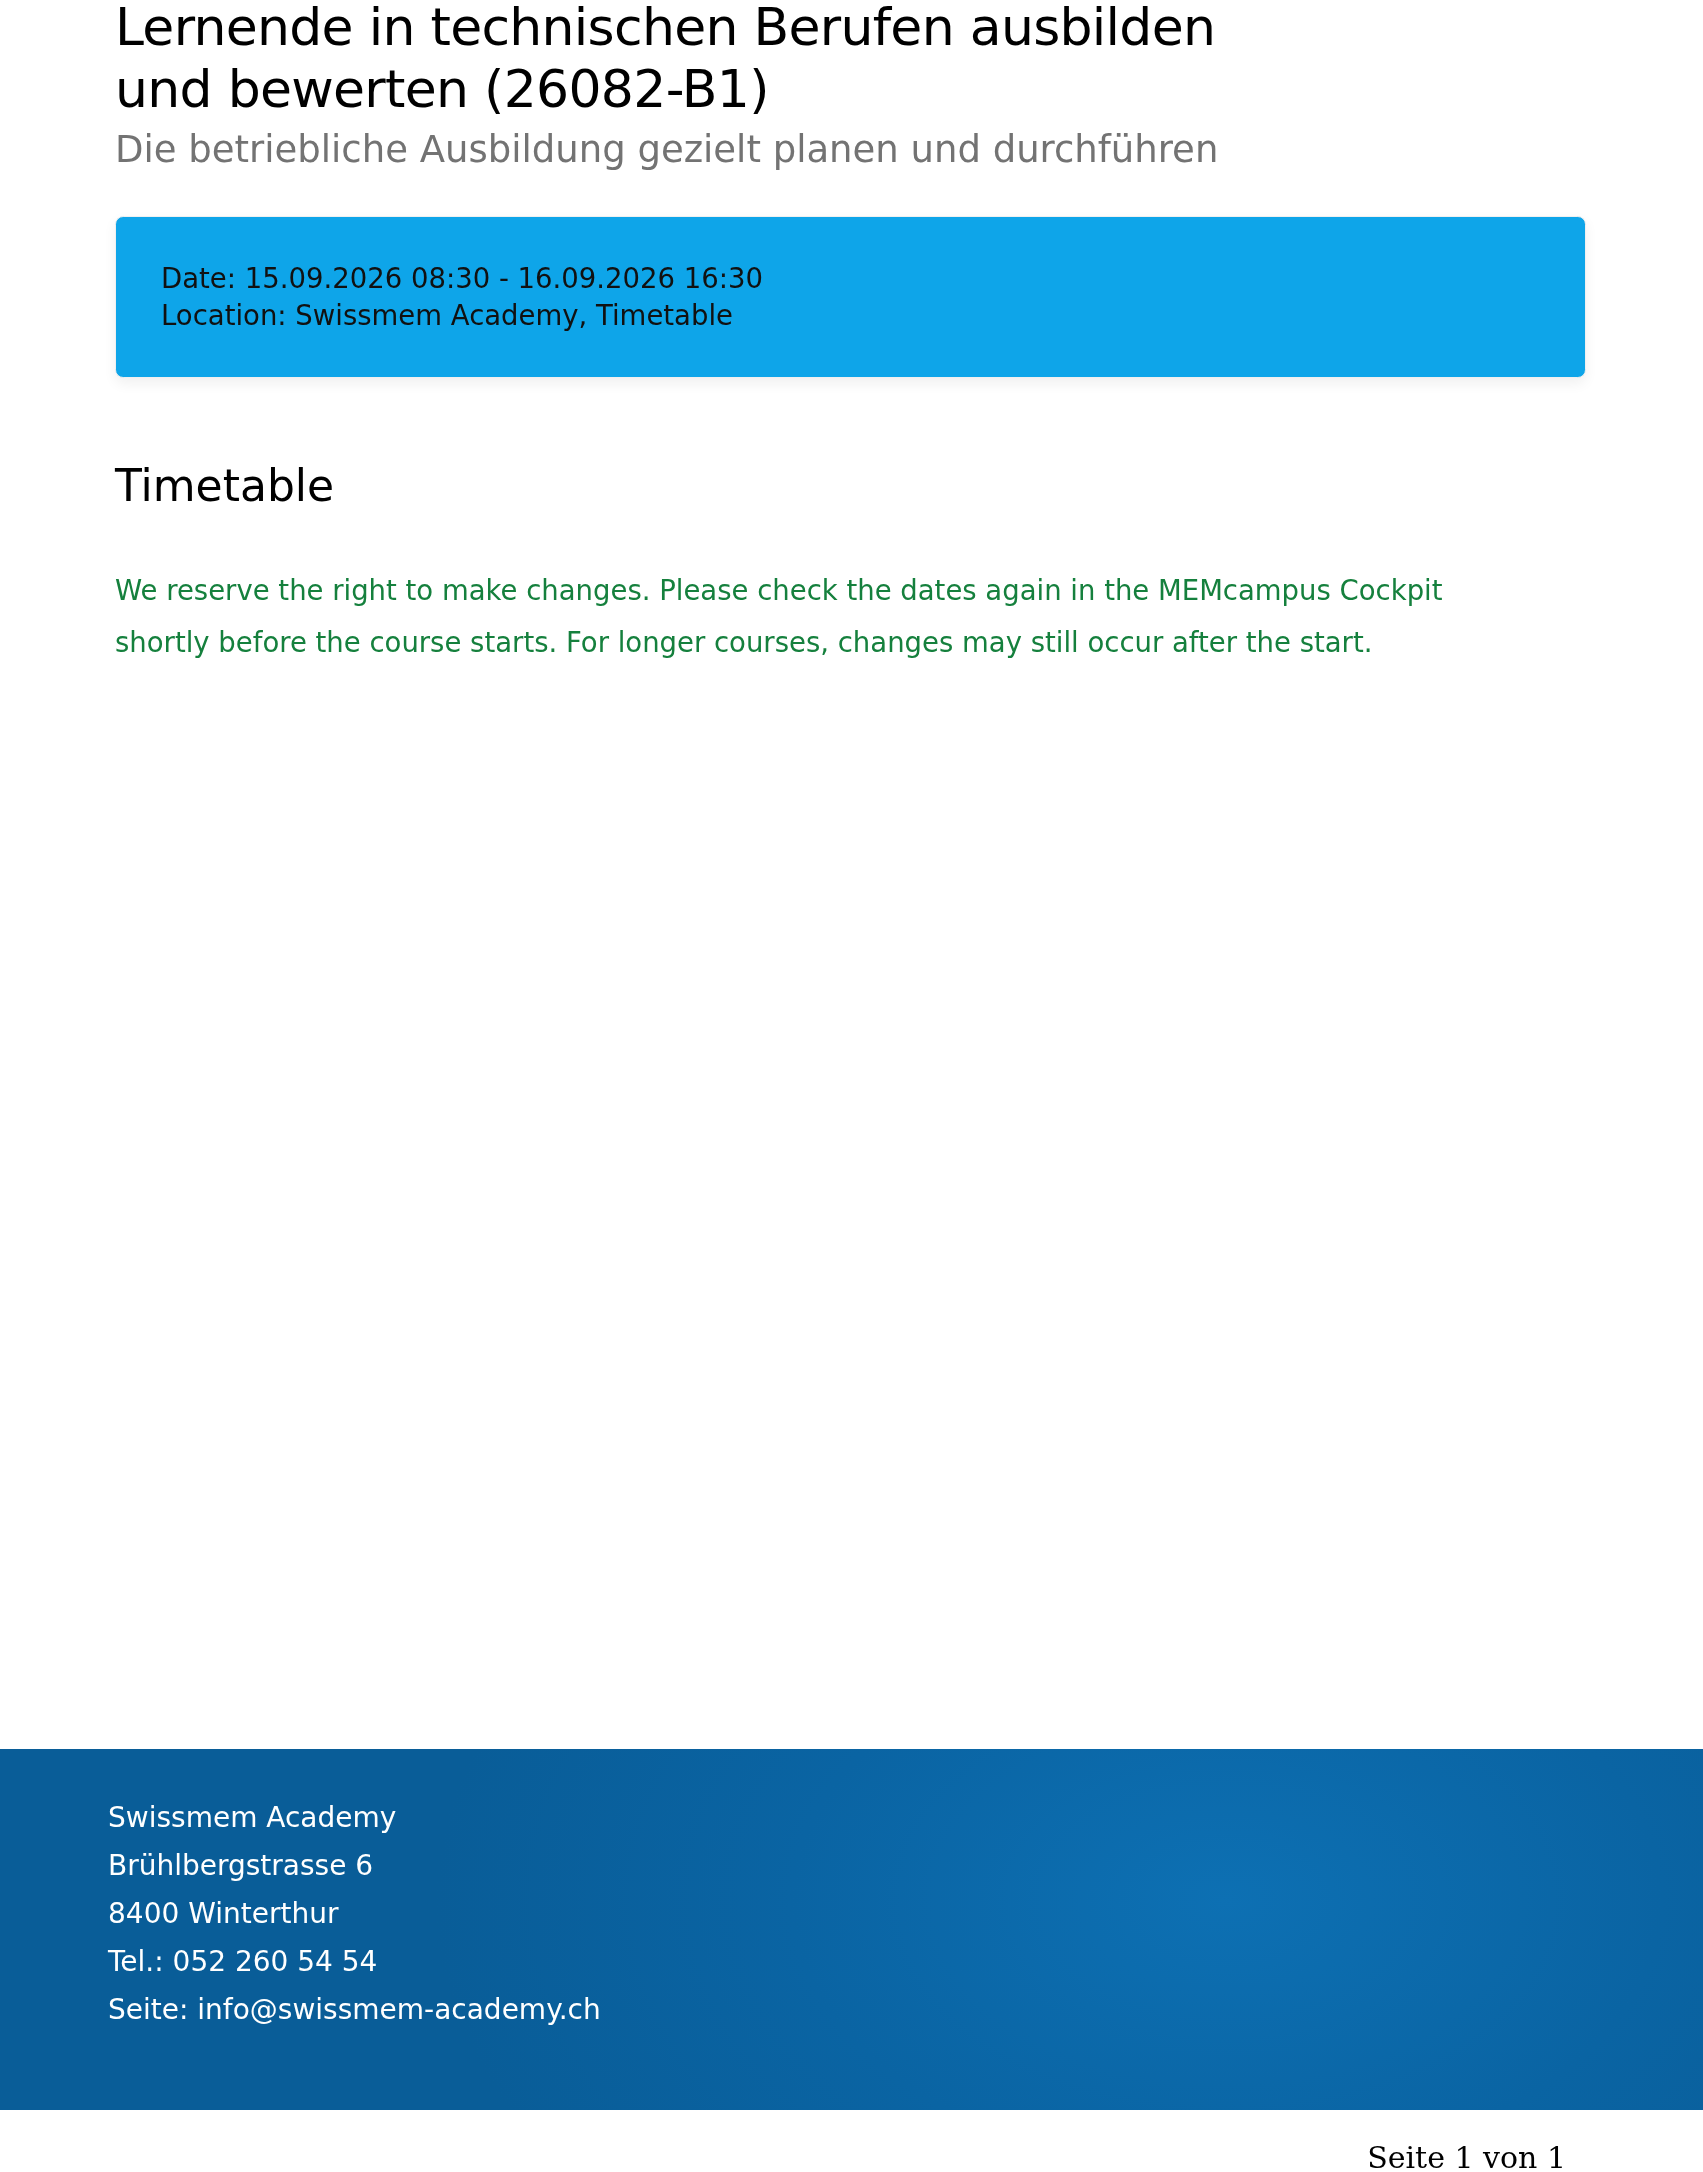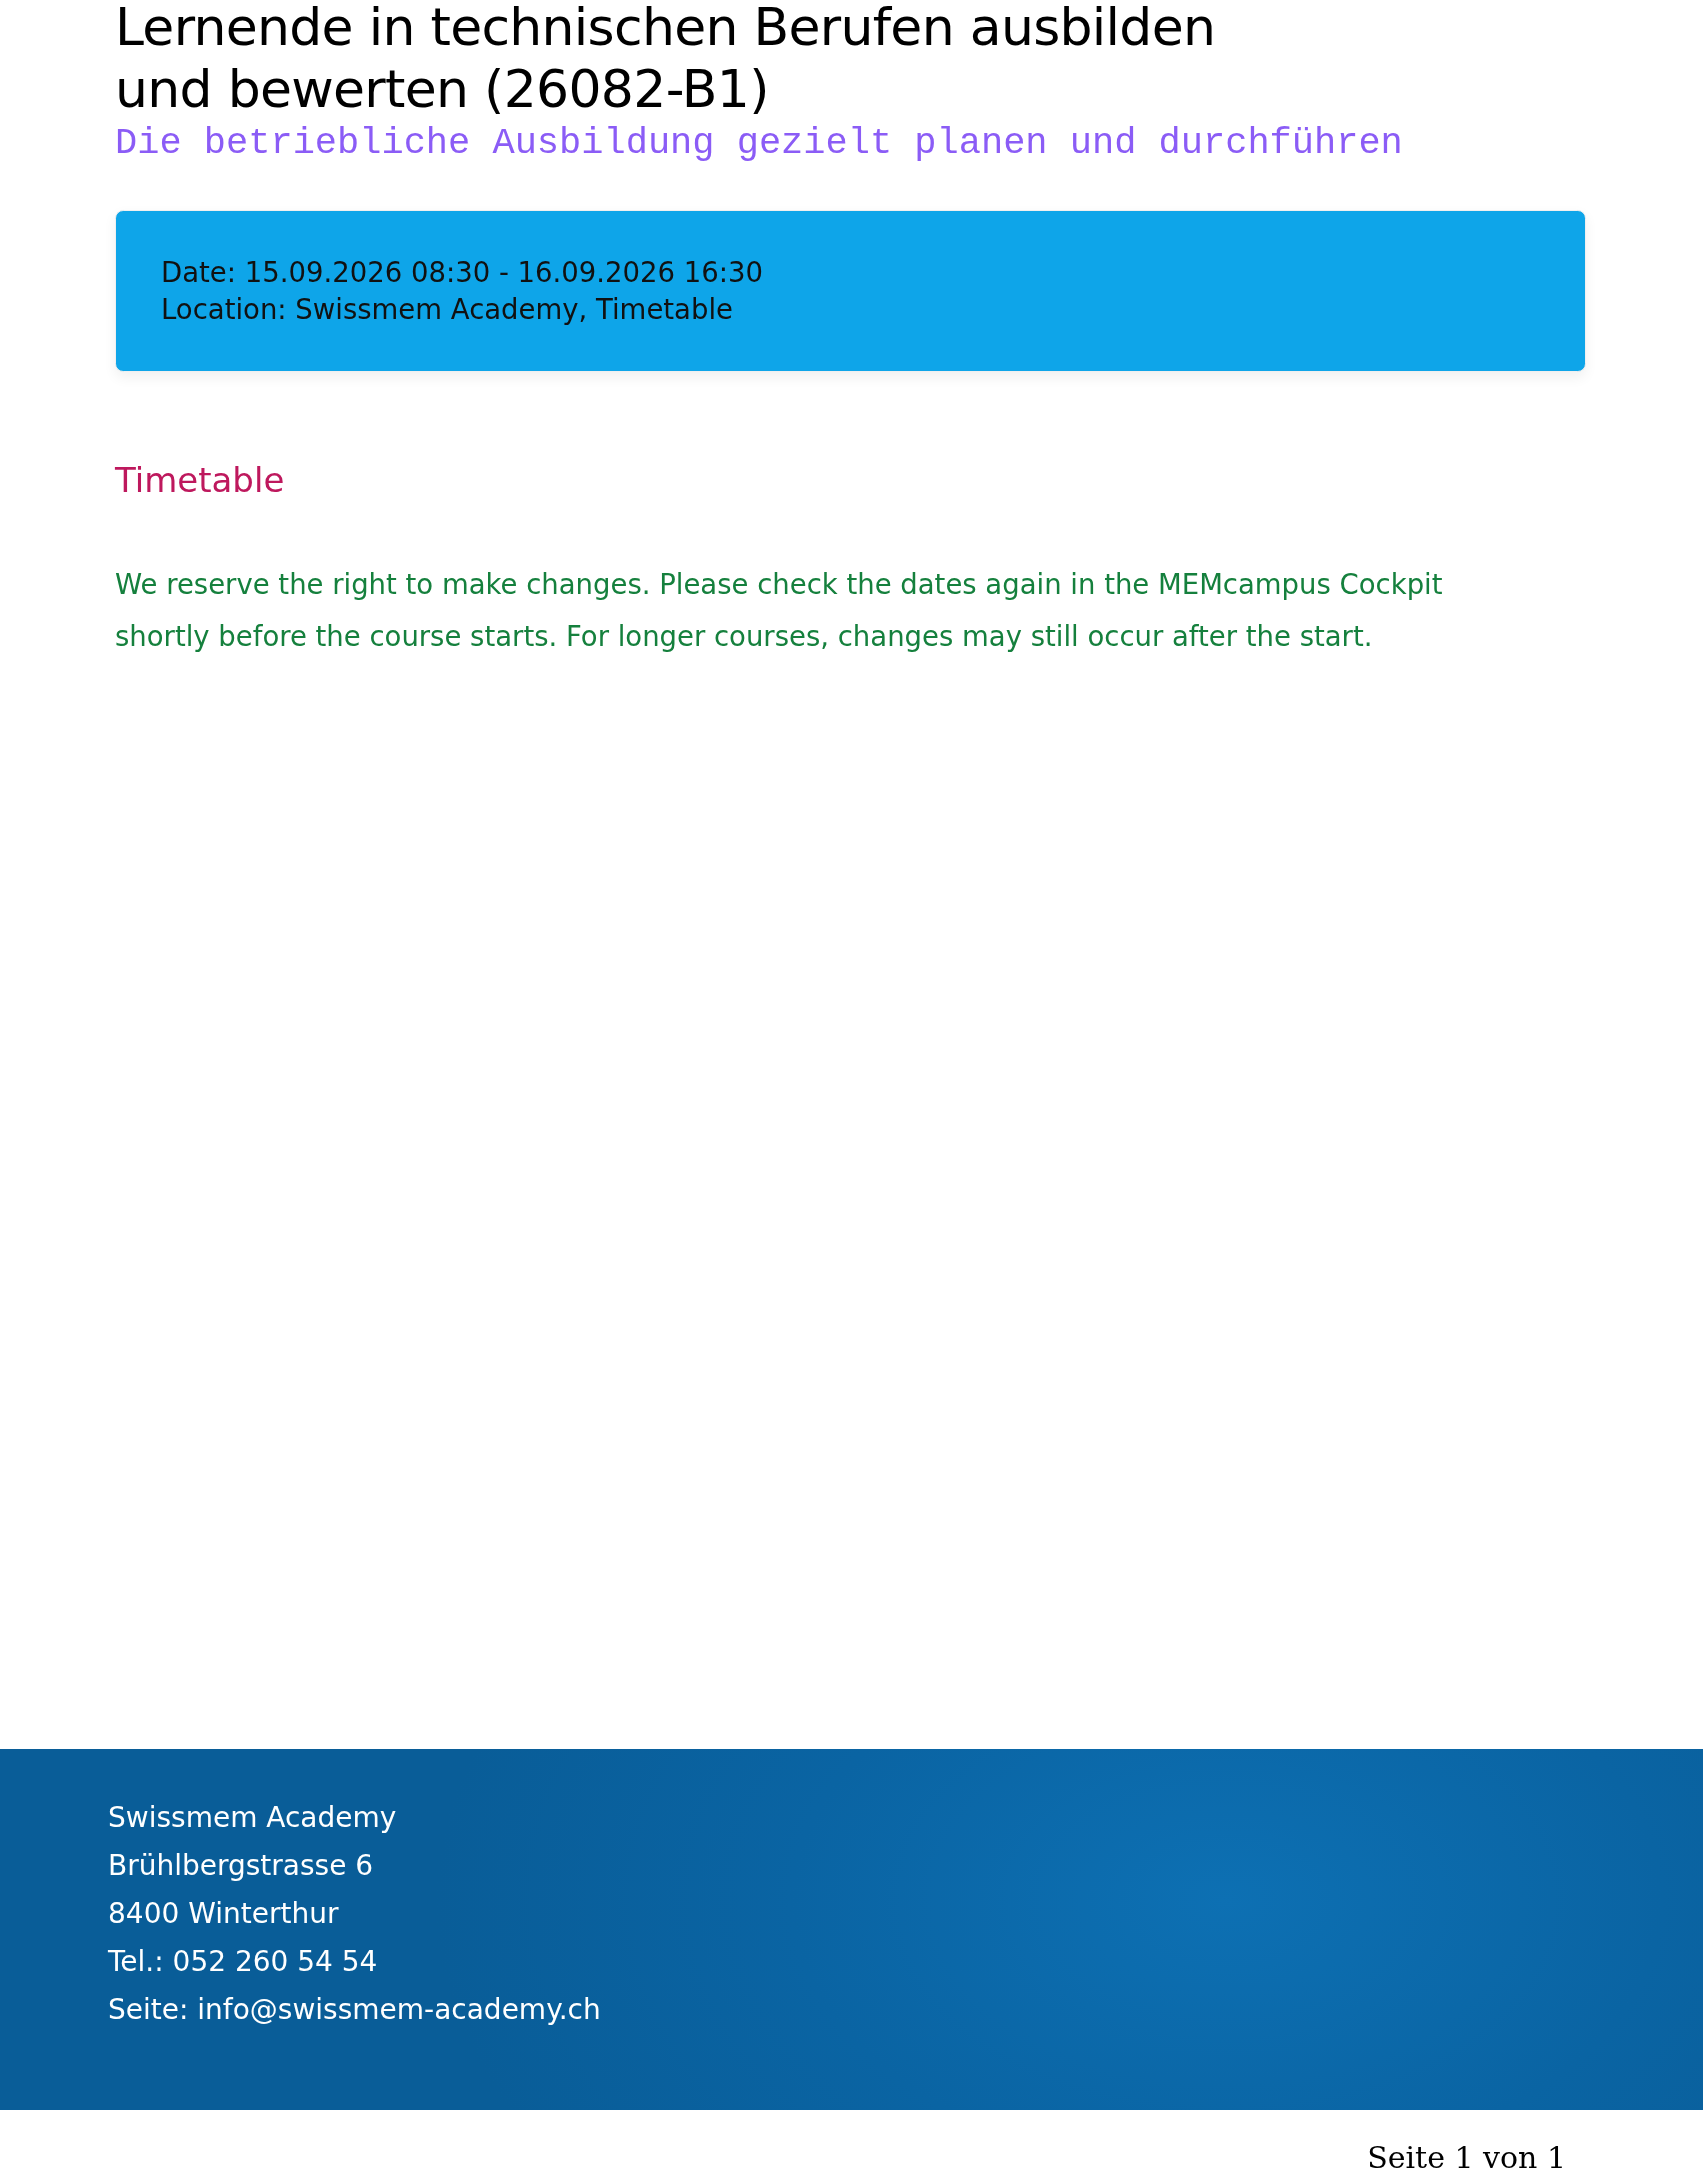--- a/index.html
+++ b/index.html
@@ -25,45 +25,44 @@
     letter-spacing: -0.7px;
     margin: -4.1px 0 0 0;
     color: #000000;
   }
   .title span { display: block; }
 
   .subtitle {
     font-size: 37px;
     font-weight: 400;
     line-height: 45px;
-    margin-top: 1px;
-    color: #8b5cf6;
-    font-family: Liberation Mono, monospace;
+    margin-top: 7px;
+    color: #737373;
   }
 
   .info-card {
     box-sizing: border-box;
     margin-top: 44px;
     width: 1471px;
     background: #0ea5e9;
     border: 0.7px solid #f0f0f0;
     border-radius: 8.2px;
     box-shadow: 0 5.5px 12.4px rgba(0,0,0,0.06);
     padding: 43px 41px 43px 45px;
     font-size: 27.5px;
     line-height: 37px;
     color: #111111;
   }
 
   .section-heading {
-    font-size: 34px;
+    font-size: 44px;
     font-weight: 400;
     line-height: 54px;
     margin: 81px 0 0 0;
-    color: #be185d;
+    color: #000000;
   }
 
   .notice {
     font-size: 27.5px;
     line-height: 52px;
     max-width: 1415px;
     margin: 51px 0 0 0;
     color: #15803d;
   }
 

